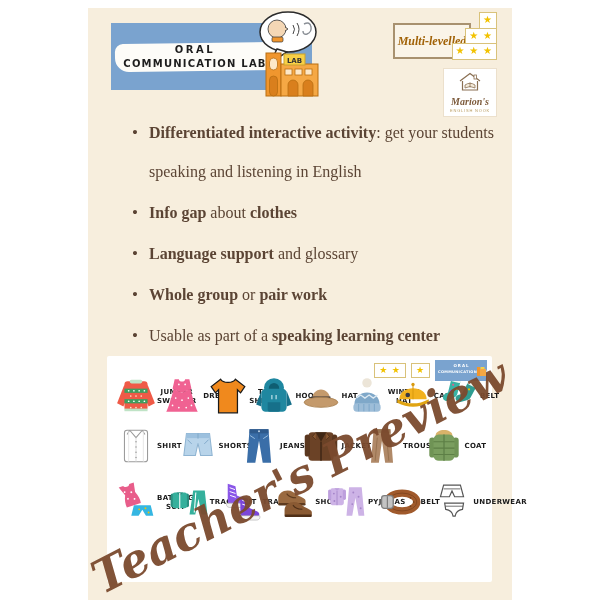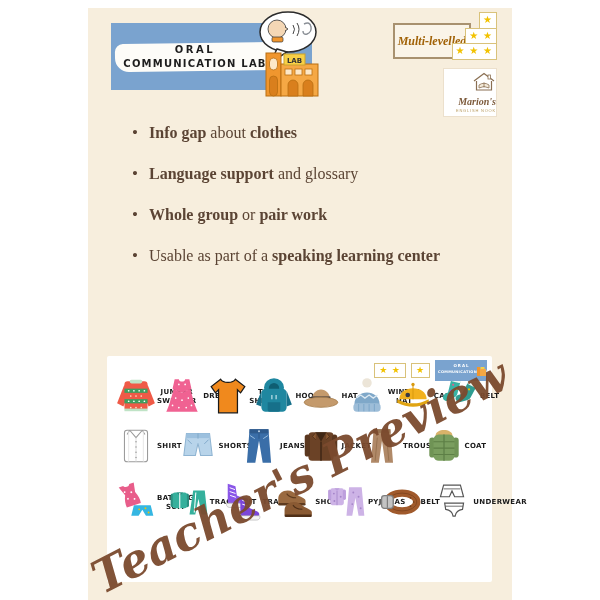--- a/index.html
+++ b/index.html
@@ -16,21 +16,21 @@
   .bubble-wrap { position:absolute; left:146px; top:-12px; width:64px; height:60px; }
   .building-wrap { position:absolute; left:152px; top:25px; width:58px; height:50px; }
 
   
   .ml-badge { position:absolute; left:305px; top:15px; width:78px; height:36px; border:2px solid #a8916f; background:#faf4e8; display:flex; align-items:center; justify-content:center; }
   .ml-label { font-family:"Liberation Serif",serif; font-style:italic; font-weight:bold; font-size:12px; color:#a16207; white-space:nowrap; }
   .stars-col { position:absolute; right:15px; top:5px; display:flex; flex-direction:column; align-items:flex-end; z-index:2; }
   .star-row { background:#ffffff; border:1px solid #d9c27a; color:#f2c200; font-size:10px; line-height:1.25; padding:1px 3px; letter-spacing:1px; white-space:nowrap; margin-top:-1px; }
 
   
-  .brand-box { position:absolute; left:355px; top:60px; width:54px; height:49px; background:#ffffff; border:1px solid #ece0cc; text-align:right; padding-top:3px; }
+  .brand-box { position:absolute; left:355px; top:60px; width:54px; height:49px; background:#ffffff; border:1px solid #ece0cc; text-align:center; padding-top:3px; }
   .brand-name { font-family:"Liberation Serif",serif; font-style:italic; font-weight:bold; font-size:10px; color:#7d5b3c; display:block; line-height:1.1; }
   .brand-sub { font-size:4px; letter-spacing:0.8px; color:#b89a5e; display:block; margin-top:1px; }
 
   
   .features { position:absolute; left:44px; top:105px; width:362px; list-style:none; color:#5b4434; font-family:"Liberation Serif",serif; font-size:16px; }
   .features li { position:relative; padding-left:17px; line-height:39px; margin-bottom:2px; }
   .features li::before { content:"•"; position:absolute; left:0; top:0; font-size:17px; }
   .features li.justify { text-align:justify; }
   .b { font-weight:bold; }
 
@@ -109,20 +109,21 @@
         <path d="M4.5,9 V18 H19.5 V9" fill="#ffffff" stroke="#8a6f52" stroke-width="1.2"></path>
         <path d="M7,13 q5,-3.5 10,0 l0,3 q-5,-3 -10,0 Z" fill="#f3ead9" stroke="#8a6f52" stroke-width="0.8"></path>
         <path d="M12,10.5 v5" stroke="#8a6f52" stroke-width="0.8"></path>
       </svg>
     </span>
     <span class="brand-name">Marion's</span>
     <span class="brand-sub">ENGLISH NOOK</span>
   </div>
 
   <ul class="features">
+    <li class="justify"><span class="b">Differentiated interactive activity</span><span>: get your students speaking and listening in English</span></li>
     <li><span class="b">Info gap</span><span> about </span><span class="b">clothes</span></li>
     <li><span class="b">Language support</span><span> and glossary</span></li>
     <li><span class="b">Whole group</span><span> or </span><span class="b">pair work</span></li>
     <li><span>Usable as part of a </span><span class="b">speaking learning center</span></li>
   </ul>
 
   <div class="preview">
 
     <div class="pv-badges">
       <span class="pv-star-box">★ ★</span>

